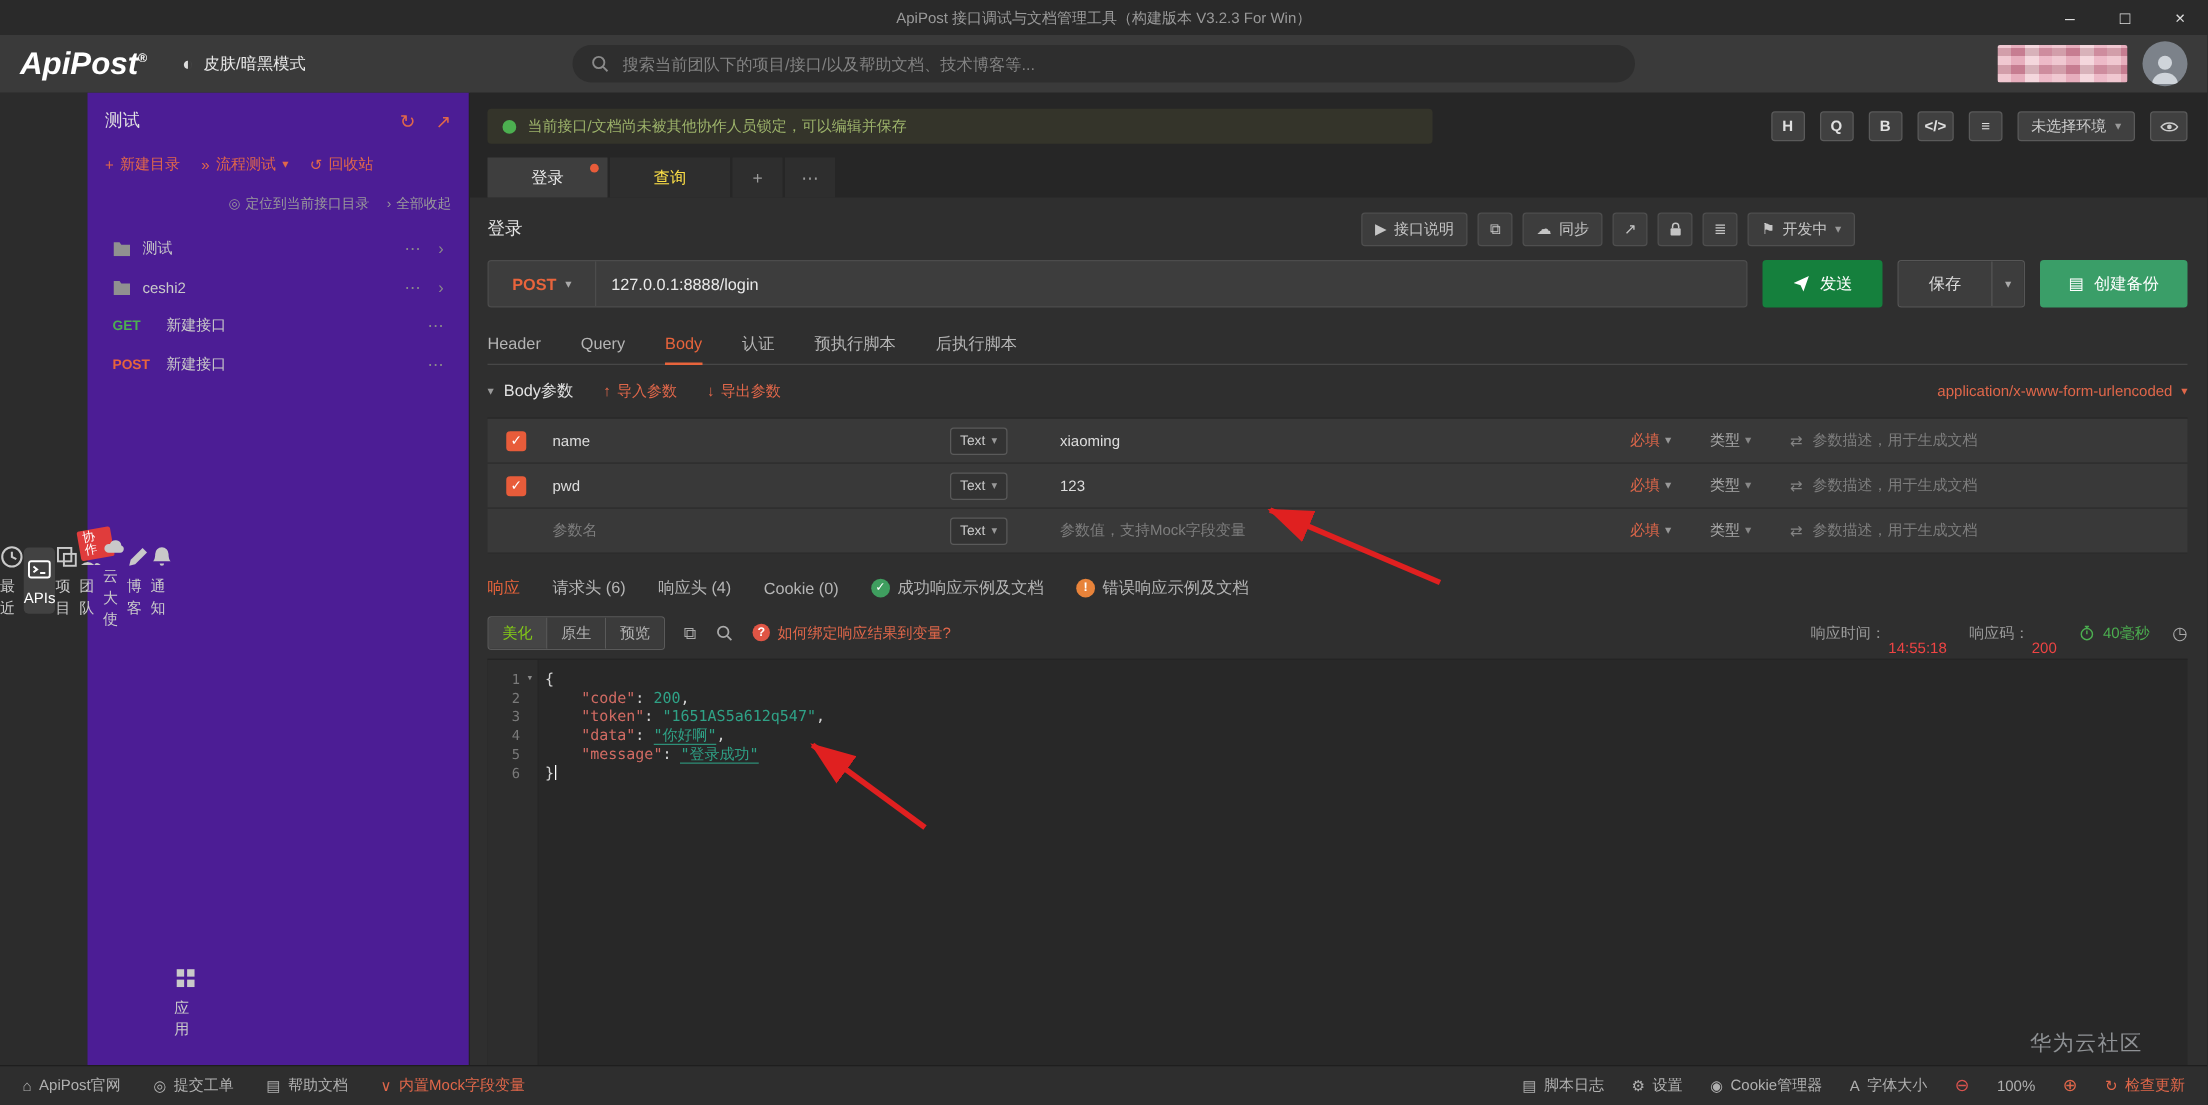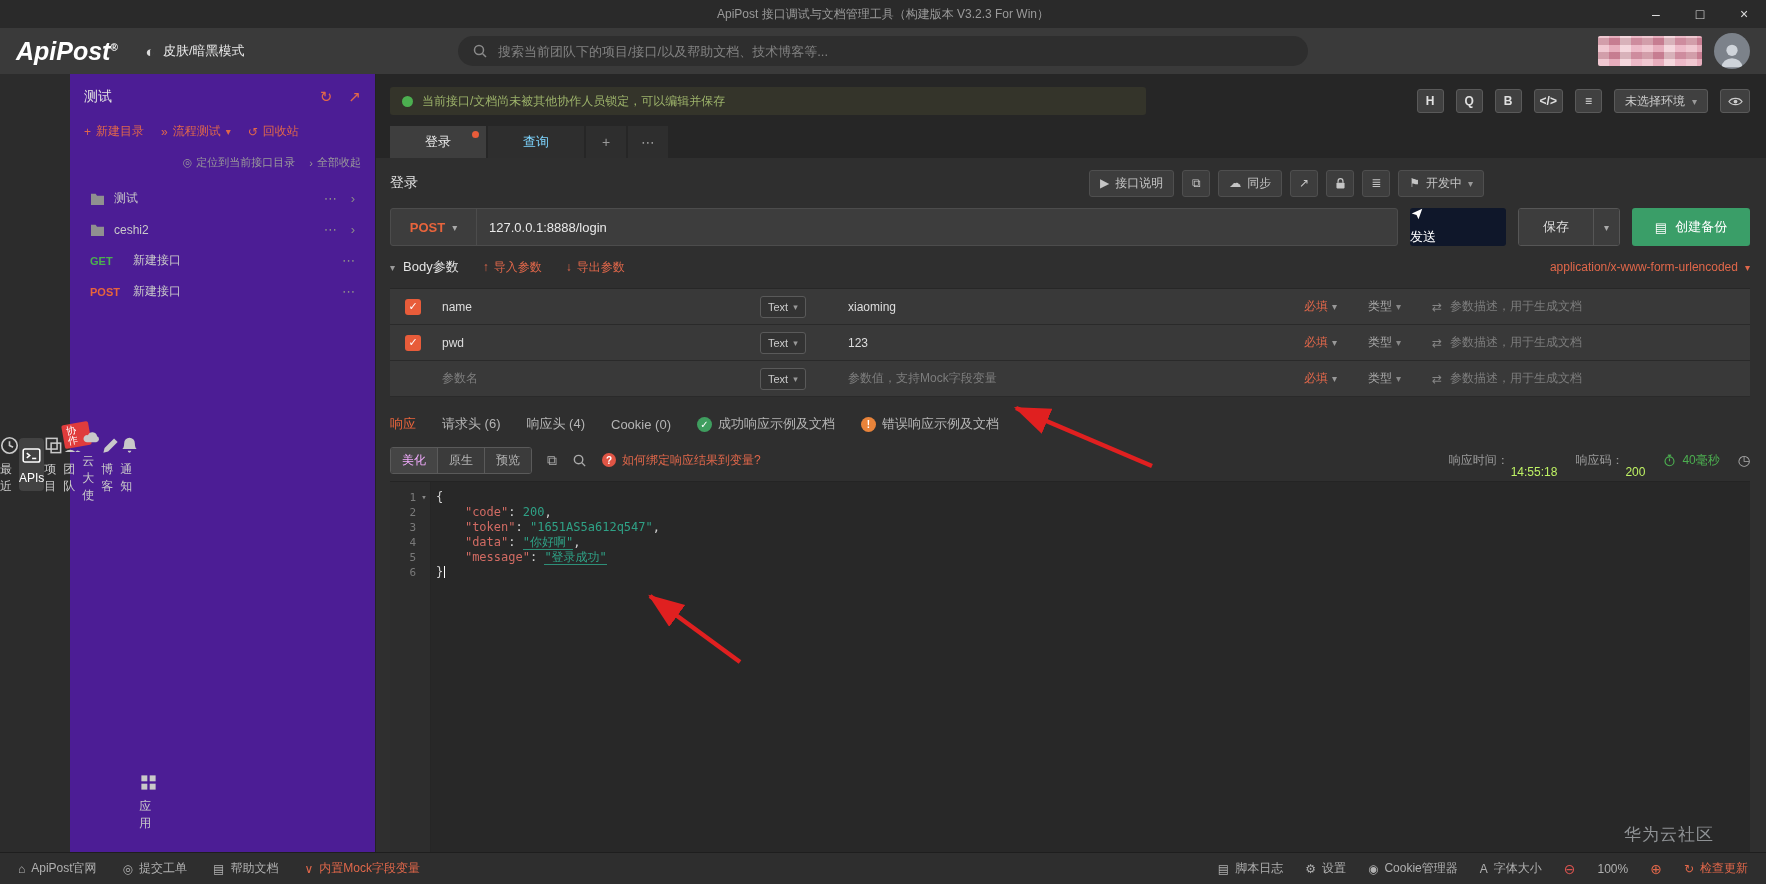--- a/index.html
+++ b/index.html
@@ -68,42 +68,42 @@
   .notice-bar { width:756px; height:28px; background:#34342a; border-radius:3px; display:flex; align-items:center; gap:9px; padding:0 12px; color:#9cb26a; font-size:12px; }
   .notice-ic { width:11px; height:11px; border-radius:50%; background:#4caf50; flex:none; }
   .top-tools { margin-left:auto; display:flex; align-items:center; gap:12px; }
   .tool-btn { min-width:27px; height:24px; background:#404040; border:1px solid #5a5a5a; border-radius:3px; color:#e0e0e0; display:flex; align-items:center; justify-content:center; font-size:12px; font-weight:bold; padding:0 5px; cursor:pointer; }
   .env-btn { height:24px; background:#404040; border:1px solid #5a5a5a; border-radius:3px; color:#ccc; display:flex; align-items:center; gap:7px; padding:0 10px; font-size:12px; font-weight:normal; cursor:pointer; }
   .env-btn .caret { font-size:10px; color:#999; }
   .eye-btn { width:30px; height:24px; background:#404040; border:1px solid #5a5a5a; border-radius:3px; color:#ccc; display:flex; align-items:center; justify-content:center; cursor:pointer; }
   .eye-btn svg { width:15px; height:15px; }
 
   .tab-strip { margin-top:10px; padding-left:14px; display:flex; align-items:flex-end; gap:2px; height:32px; }
-  .doc-tab { width:96px; height:32px; background:#2e2e2e; color:#7dd3fc; display:flex; align-items:center; justify-content:center; font-size:13px; position:relative; cursor:pointer; }
+  .doc-tab { width:96px; height:32px; background:#2e2e2e; color:#fde047; display:flex; align-items:center; justify-content:center; font-size:13px; position:relative; cursor:pointer; }
   .doc-tab.active { background:#3e3e3e; color:#ececec; }
   .doc-tab.active::after { content:""; position:absolute; top:5px; right:7px; width:7px; height:7px; border-radius:50%; background:#e85c3a; }
   .tab-sq { width:40px; height:32px; background:#2e2e2e; color:#9a9a9a; display:flex; align-items:center; justify-content:center; font-size:14px; cursor:pointer; }
 
   .workspace { flex:1; background:#2f2f2f; padding:10px 16px 0 14px; display:flex; flex-direction:column; min-height:0; }
 
   .api-row { display:flex; align-items:center; height:30px; }
   .api-name { font-size:14px; color:#e2e2e2; }
   .api-actions { margin-left:auto; margin-right:266px; display:flex; gap:8px; align-items:center; }
   .act-btn { height:27px; background:#3d3d3d; border:1px solid #4f4f4f; border-radius:3px; color:#c5c5c5; display:flex; align-items:center; gap:6px; padding:0 10px; font-size:12px; cursor:pointer; }
   .icon-only { width:28px; padding:0; justify-content:center; }
   .act-btn svg { width:13px; height:13px; }
   .act-btn .caret { font-size:10px; color:#999; }
   .small-ic { font-size:12px; }
 
   .request-row { margin-top:10px; display:flex; gap:12px; height:38px; }
   .url-box { flex:1; display:flex; background:#3d3d3d; border:1px solid #4c4c4c; border-radius:3px; overflow:hidden; }
   .method-sel { width:86px; display:flex; align-items:center; justify-content:center; gap:7px; color:#e8643c; font-weight:bold; font-size:13px; border-right:1px solid #4c4c4c; cursor:pointer; }
   .method-sel .caret { color:#aaa; font-size:10px; font-weight:normal; }
   .url-input { flex:1; background:transparent; border:none; outline:none; color:#e9e9e9; font-size:13px; padding:0 12px; font-family:inherit; }
-  .send-btn { width:96px; background:#0f172a; border-radius:3px; color:#fff; display:flex; align-items:flex-start; justify-content:center; gap:8px; font-size:13px; cursor:pointer;flex-direction:column; }
+  .send-btn { width:96px; background:#15803d; border-radius:3px; color:#fff; display:flex; align-items:center; justify-content:center; gap:8px; font-size:13px; cursor:pointer; }
   .send-btn svg { width:14px; height:14px; }
   .save-group { display:flex; border:1px solid #565656; border-radius:3px; overflow:hidden;justify-content:space-between; }
   .save-main { width:74px; background:#3d3d3d; color:#ddd; display:flex; align-items:center; justify-content:center; font-size:13px; cursor:pointer; }
   .save-caret { width:26px; background:#3d3d3d; border-left:1px solid #565656; color:#aaa; display:flex; align-items:center; justify-content:center; font-size:10px; cursor:pointer; }
   .backup-btn { width:118px; background:#3a9e68; color:#fff; border-radius:3px; display:flex; align-items:center; justify-content:center; gap:8px; font-size:13px; cursor:pointer; }
 
   .request-tabs { margin-top:12px; display:flex; gap:32px; border-bottom:1px solid #474747; height:34px; font-size:13px; color:#b5b5b5; }
   .req-tab { display:flex; align-items:center; cursor:pointer; }
   .req-tab.active { color:#e8643c; border-bottom:2px solid #e8643c; margin-bottom:-1px; }
 
@@ -133,28 +133,28 @@
   .response-tabs { margin-top:14px; display:flex; gap:26px; align-items:center; font-size:13px; color:#b5b5b5; height:26px; }
   .resp-tab { display:flex; gap:6px; align-items:center; cursor:pointer; }
   .resp-tab.active { color:#e8643c; }
   .ic-check { width:15px; height:15px; border-radius:50%; background:#3f9e5f; color:#fff; font-size:10px; display:inline-flex; align-items:center; justify-content:center; }
   .ic-warn { width:15px; height:15px; border-radius:50%; background:#e8833a; color:#fff; font-size:10px; font-weight:bold; display:inline-flex; align-items:center; justify-content:center; }
 
   .response-toolbar { margin-top:8px; display:flex; align-items:center; gap:15px; height:30px; font-size:12px; }
   .seg-group { display:flex; border:1px solid #5a5a5a; border-radius:3px; overflow:hidden; }
   .seg { padding:4px 11px; background:#3b3b3b; color:#b5b5b5; border-right:1px solid #5a5a5a; cursor:pointer; }
   .seg:last-child { border-right:none; }
-  .seg.active { color:#f0abfc; background:#454545; }
+  .seg.active { color:#84cc16; background:#454545; }
   .tb-ic { color:#aaa; font-size:14px; cursor:pointer; }
   .tb-ic svg { width:15px; height:15px; }
   .help-line { display:flex; gap:6px; align-items:center; color:#e0674a; cursor:pointer; }
   .q-circle { width:14px; height:14px; border-radius:50%; background:#e05545; color:#fff; font-size:10px; display:flex; align-items:center; justify-content:center; font-weight:bold; }
   .resp-meta { margin-left:auto; display:flex; align-items:center; gap:18px; color:#9a9a9a; }
   .meta-item { display:flex; gap:2px; align-items:center; }
-  .meta-val { color:#bef264;margin-top:23px; }
+  .meta-val { color:#ef4444;margin-top:23px; }
   .duration { color:#4caf50; display:flex; gap:6px; align-items:center; }
   .duration svg { width:13px; height:13px; }
   .history-ic { color:#aaa; font-size:14px; cursor:pointer; }
 
   .editor { flex:1; margin-top:6px; background:#282828; position:relative; font-family:"DejaVu Sans Mono","Liberation Mono",monospace; font-size:12px; overflow:hidden; border-top:1px solid #242424; }
   .editor::before { content:""; position:absolute; left:0; top:0; bottom:0; width:40px; background:#2d2d2d; border-right:1px solid #262626; }
   .ed-lines { position:relative; padding-top:8px; }
   .ed-line { display:flex; height:15px; line-height:15px; }
   .ed-ln { width:26px; text-align:right; color:#7a7a7a; font-size:11px; flex:none; }
   .ed-fold { width:16px; text-align:center; color:#8a8a8a; font-size:9px; flex:none; }
@@ -435,20 +435,28 @@
         <div class="save-group">
           <div class="save-main">保存</div>
           <div class="save-caret">▾</div>
         </div>
         <div class="backup-btn">
             <span>▤</span>
             <span>创建备份</span>
           </div>
       </div>
 
+      <div class="request-tabs">
+        <div class="req-tab">Header</div>
+        <div class="req-tab">Query</div>
+        <div class="req-tab active">Body</div>
+        <div class="req-tab">认证</div>
+        <div class="req-tab">预执行脚本</div>
+        <div class="req-tab">后执行脚本</div>
+      </div>
 
       <div class="body-header">
         <span class="bh-title">
             <span class="caret">▾</span>
             <span>Body参数</span>
           </span>
         <span class="bh-link">
             <span>↑</span>
             <span>导入参数</span>
           </span>

